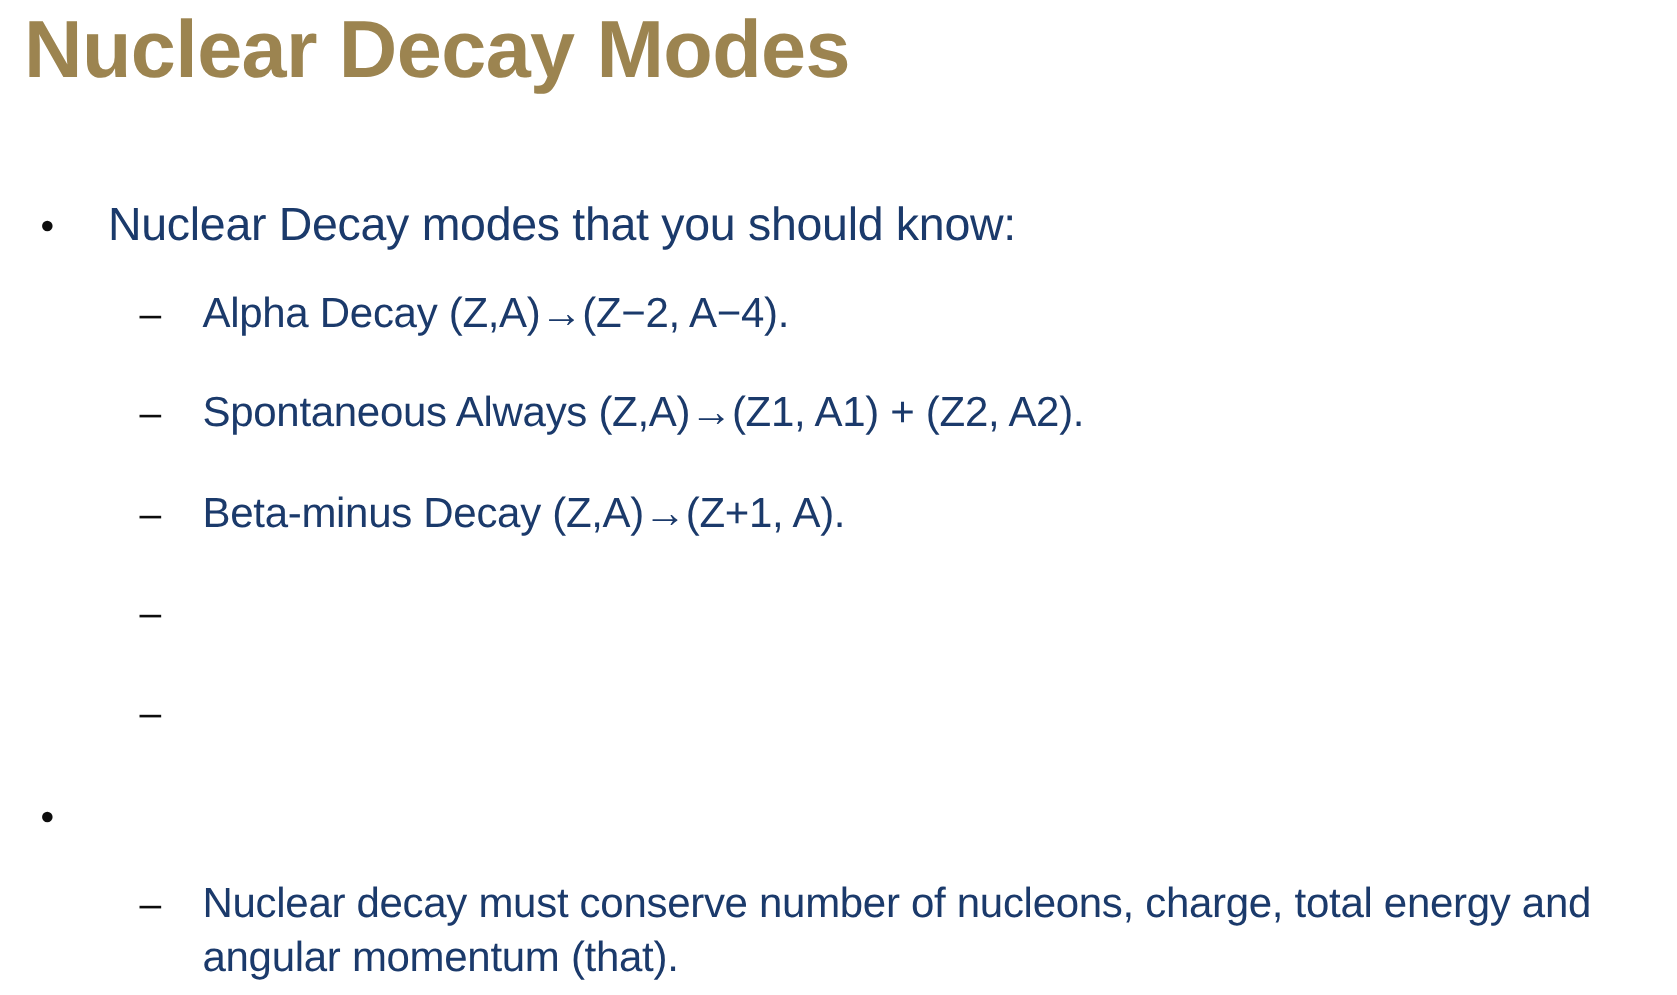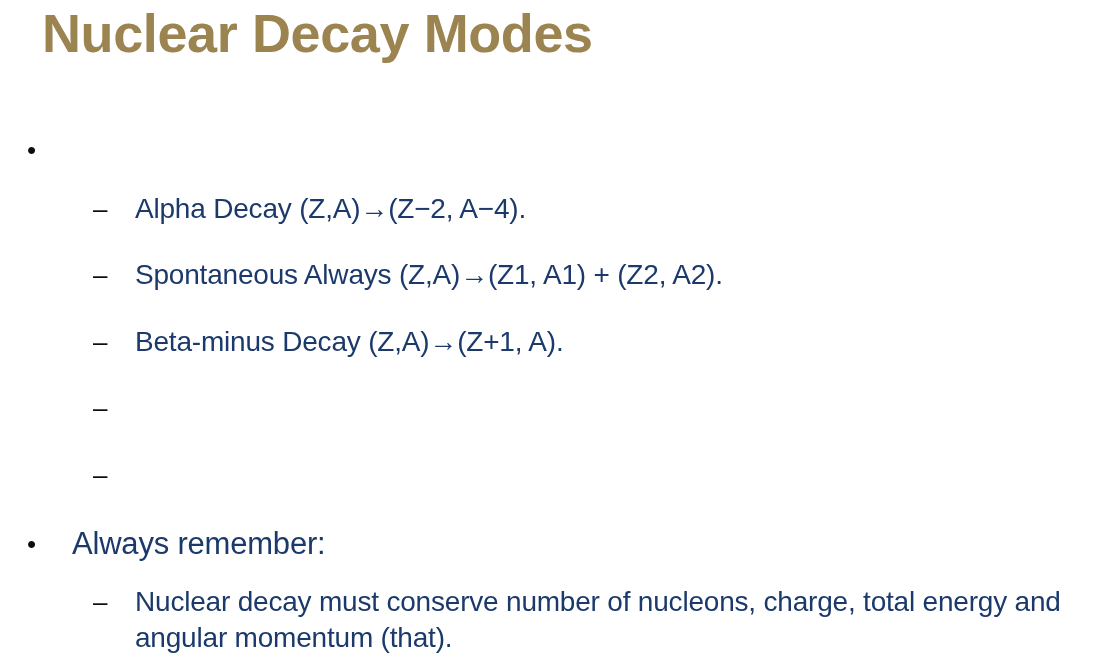--- a/index.html
+++ b/index.html
@@ -19,21 +19,21 @@
 
   .slide {
     position: absolute;
     inset: 0;
     background: #ffffff;
   }
 
   
   .slide-title {
     position: absolute;
-    left: 42px;
+    left: 16px;
     top: 2px;
     font-size: 54px;
     line-height: 62px;
     font-weight: bold;
     color: #9c8450;
     letter-spacing: -0.4px;
     white-space: nowrap;
   }
 
   
@@ -111,20 +111,21 @@
 
 <div class="slide">
 
   <div class="slide-title">Nuclear Decay Modes</div>
 
   <div class="body-list">
 
     <div class="r-b1">
       <div class="lvl1">
         <span class="marker">•</span>
+        <span>Nuclear Decay modes that you should know:</span>
       </div>
     </div>
 
     <div class="r-s1">
       <div class="lvl2">
         <span class="marker">–</span>
         <span>Alpha Decay (Z,A)→(Z−2, A−4).</span>
       </div>
     </div>
 
@@ -150,21 +151,20 @@
 
     <div class="r-s5">
       <div class="lvl2">
         <span class="marker">–</span>
       </div>
     </div>
 
     <div class="r-b2">
       <div class="lvl1">
         <span class="marker">•</span>
-        <span>Always remember:</span>
       </div>
     </div>
 
     <div class="r-s6">
       <div class="lvl2 wrap">
         <span class="marker">–</span>
         <span>Nuclear decay must conserve number of nucleons, charge, total energy and angular momentum (that).</span>
       </div>
     </div>
 

